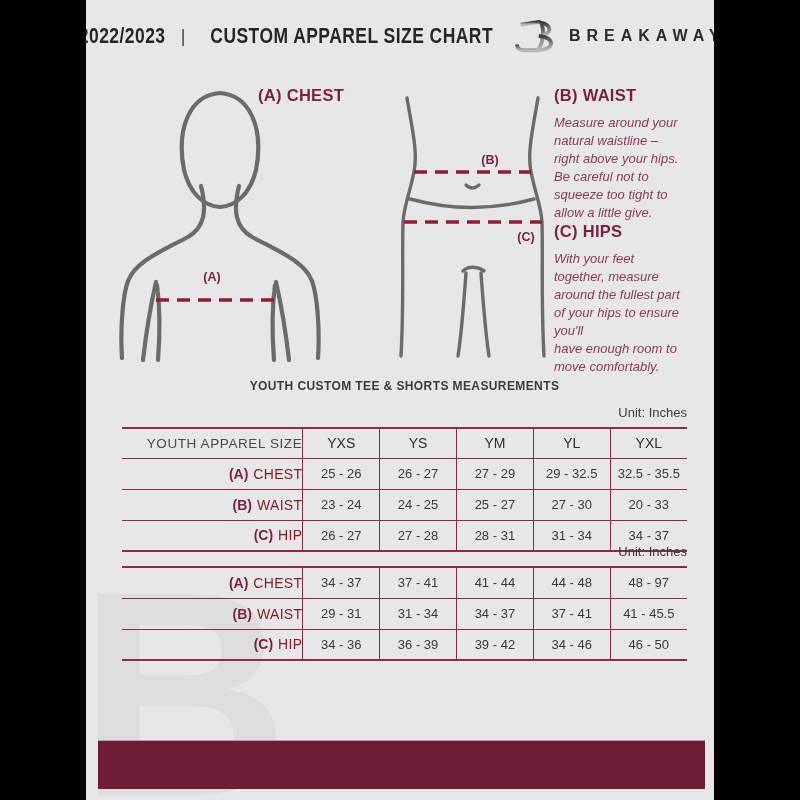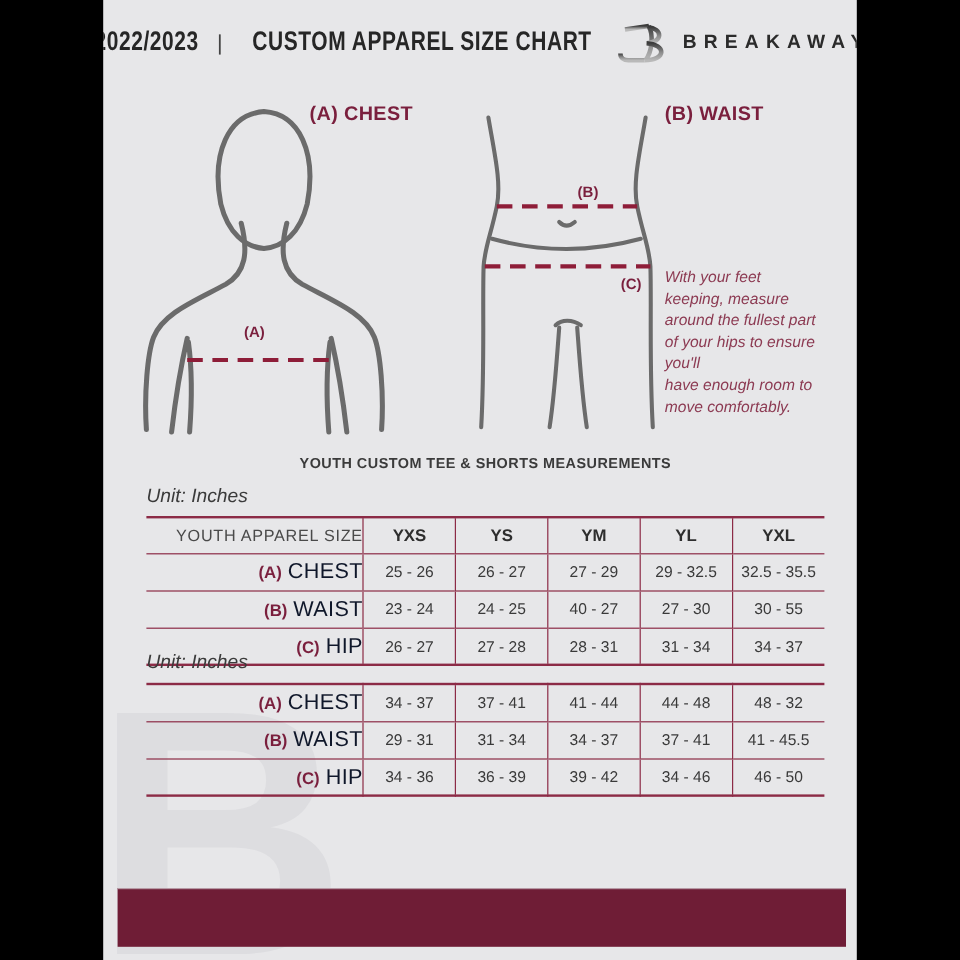--- a/index.html
+++ b/index.html
@@ -45,34 +45,34 @@
   .fig-hips{left:306px;top:94px;}
   .fig path{fill:none;stroke:var(--fig);stroke-linecap:round;}
   .fig .dash{stroke:var(--dash);stroke-dasharray:13 8;stroke-linecap:butt;}
   .fig text{font-family:"Liberation Sans",sans-serif;font-weight:700;font-size:12.5px;fill:var(--maroon);}
 
   
   .tblwrap{position:absolute;left:36px;width:565px;z-index:2;}
   .tw-youth{top:367px;}
   .tw-adult{top:542px;}
   .tbl-title{text-align:center;font-size:12px;font-weight:700;color:#3b3b3b;letter-spacing:.4px;margin:12px;}
-  .tbl-unit{text-align:left;font-size:16px;font-style:italic;color:#3b3b3b;margin:2px 0 7px 0;}
+  .tbl-unit{text-align:right;font-size:13px;color:#3b3b3b;margin:2px 0 7px 0;}
   table{width:565px;table-layout:fixed;border-collapse:collapse;
     border-top:2px solid var(--tbl-border);border-bottom:2px solid var(--tbl-border);}
   col.c0{width:32%;}
   col.cv{width:13.6%;}
   tr{border-bottom:1.4px solid var(--tbl-border);height:31px;}
   td{border-left:1.4px solid var(--tbl-border);text-align:center;font-size:13px;color:var(--ink);
     padding:0;vertical-align:middle;background:transparent;}
   td:first-child{border-left:none;text-align:right;padding-left:15px;}
   tr.hrow{height:30px;}
-  tr.hrow td{font-weight:700;font-size:14px;color:#2e2e2e;}
+  tr.hrow td{font-weight:400;font-size:14px;color:#2e2e2e;}
   tr.hrow td:first-child{font-weight:400;font-size:13.5px;color:#4a4a4a;letter-spacing:.6px;}
   .rl-prefix{color:var(--maroon);font-weight:700;font-size:14px;}
-  .rl-name{color:#0f172a;font-size:18px;margin-left:5px;letter-spacing:.3px;}
+  .rl-name{color:#7f1d1d;font-size:14px;margin-left:5px;letter-spacing:.3px;}
 
   
   .footer-bar{position:absolute;left:12px;top:740px;width:607px;height:48px;
     background:var(--maroon-bar);border-top:1px solid #b79aa5;z-index:3;}
 </style>
 </head>
 <body>
 
 <div class="stage">
   <div class="page">
@@ -130,24 +130,31 @@
       <path class="dash" stroke-width="3.4" d="M 12,128 L 150,128"></path>
       <text x="98" y="70" text-anchor="middle">(B)</text>
       <text x="134" y="147" text-anchor="middle">(C)</text>
     </svg>
 
     <div class="guide g-chest">
       <h3>(A) CHEST</h3>
     </div>
     <div class="guide g-waist">
       <h3>(B) WAIST</h3>
+      <p>Measure around your
+natural waistline –
+right above your hips.
+Be careful not to
+squeeze too tight to
+allow a little give.</p>
     </div>
     <div class="guide g-hips">
+      <h3>(C) HIPS</h3>
       <p>With your feet
-keeping, measure
+together, measure
 around the fullest part
 of your hips to ensure
 you'll
 have enough room to
 move comfortably.</p>
     </div>
 
     <div class="tblwrap tw-youth">
       <p class="tbl-title">YOUTH CUSTOM TEE &amp; SHORTS MEASUREMENTS</p>
       <p class="tbl-unit">Unit: Inches</p>
@@ -178,23 +185,23 @@
           <td>27 - 29</td>
           <td>29 - 32.5</td>
           <td>32.5 - 35.5</td>
         </tr>
         <tr>
           <td>
             <span class="rl-prefix">(B)</span><span class="rl-name">WAIST</span>
           </td>
           <td>23 - 24</td>
           <td>24 - 25</td>
-          <td>40 - 27</td>
+          <td>25 - 27</td>
           <td>27 - 30</td>
-          <td>30 - 55</td>
+          <td>20 - 33</td>
         </tr>
         <tr>
           <td>
             <span class="rl-prefix">(C)</span><span class="rl-name">HIP</span>
           </td>
           <td>26 - 27</td>
           <td>27 - 28</td>
           <td>28 - 31</td>
           <td>31 - 34</td>
           <td>34 - 37</td>
@@ -216,21 +223,21 @@
           </colgroup>
         <tbody>
         <tr>
           <td>
             <span class="rl-prefix">(A)</span><span class="rl-name">CHEST</span>
           </td>
           <td>34 - 37</td>
           <td>37 - 41</td>
           <td>41 - 44</td>
           <td>44 - 48</td>
-          <td>48 - 32</td>
+          <td>48 - 97</td>
         </tr>
         <tr>
           <td>
             <span class="rl-prefix">(B)</span><span class="rl-name">WAIST</span>
           </td>
           <td>29 - 31</td>
           <td>31 - 34</td>
           <td>34 - 37</td>
           <td>37 - 41</td>
           <td>41 - 45.5</td>

